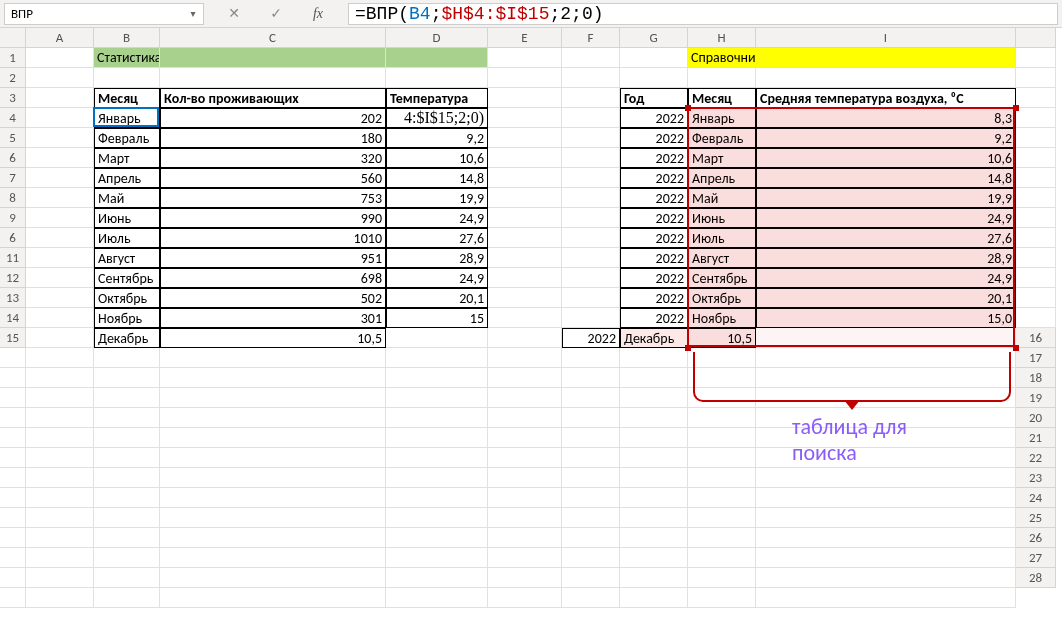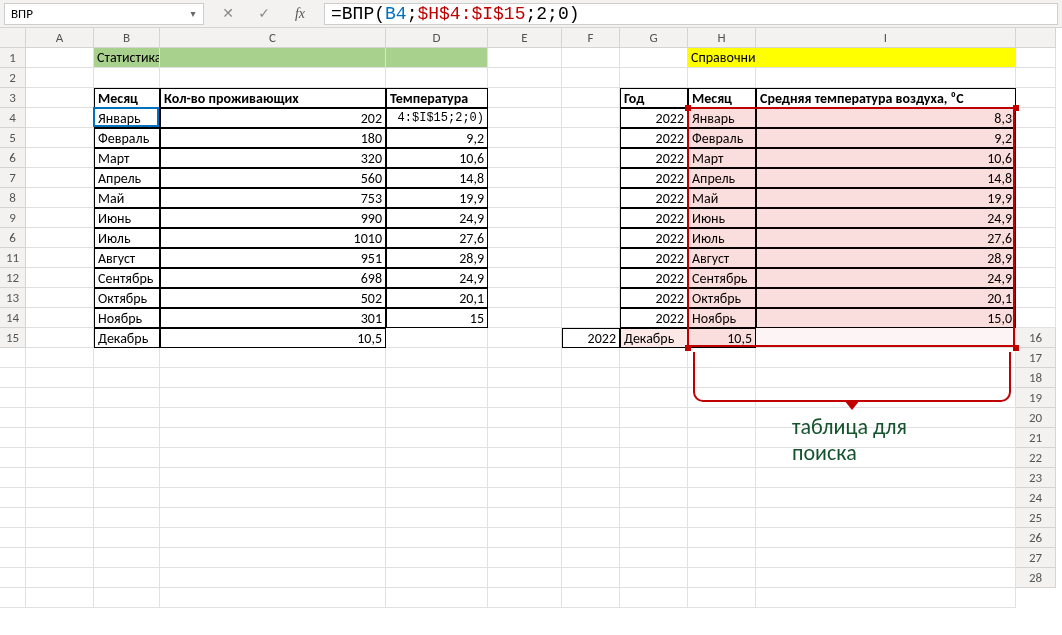--- a/index.html
+++ b/index.html
@@ -11,21 +11,21 @@
     color: #000;
     user-select: none;
   }
   .formula-bar {
     display: flex;
     align-items: center;
     height: 28px;
     border-bottom: 1px solid #d4d4d4;
     background: #f3f2f1;
     padding: 0 4px;
-    gap: 12px;
+    gap: 18px;
   }
   .name-box {
     width: 200px;
     height: 22px;
     background: #fff;
     border: 1px solid #cdcdcd;
     display: flex;
     align-items: center;
     padding: 0 6px;
     font-size: 13px;
@@ -89,22 +89,22 @@
   }
   .cell.r { justify-content: flex-end; }
   .cell.b { font-weight: bold; }
   .cell.hdr-green { background: #a9d18e; }
   .cell.hdr-yellow { background: #ffff00; }
   .cell.tbl-b { border: 1px solid #000; }
   .cell.ref-pink { background: #fce8e6; }
 
   
   .cell.editing {
-    font-family: Liberation Mono, monospace;
-    font-size: 12px;
+    font-family: Liberation Serif, serif;
+    font-size: 16px;
     color: #000;
     border: 1px solid #000;
     justify-content: flex-end;
   }
 
   
   .marquee-blue {
     position: absolute;
     border: 2px solid #0070c0;
     pointer-events: none;
@@ -112,21 +112,21 @@
   .marquee-red {
     position: absolute;
     border: 2px solid #c00000;
     pointer-events: none;
     background: rgba(192,0,0,0.04);
   }
   .handle { position:absolute; width:6px; height:6px; background:#c00000; }
 
   .callout {
     position: absolute;
-    color: #14532d;
+    color: #8b5cf6;
     font-size: 22px;
     line-height: 1.2;
   }
   .brace {
     position: absolute;
     border-bottom: 2px solid #c00000;
     border-left: 2px solid #c00000;
     border-right: 2px solid #c00000;
     border-radius: 0 0 10px 10px;
   }

